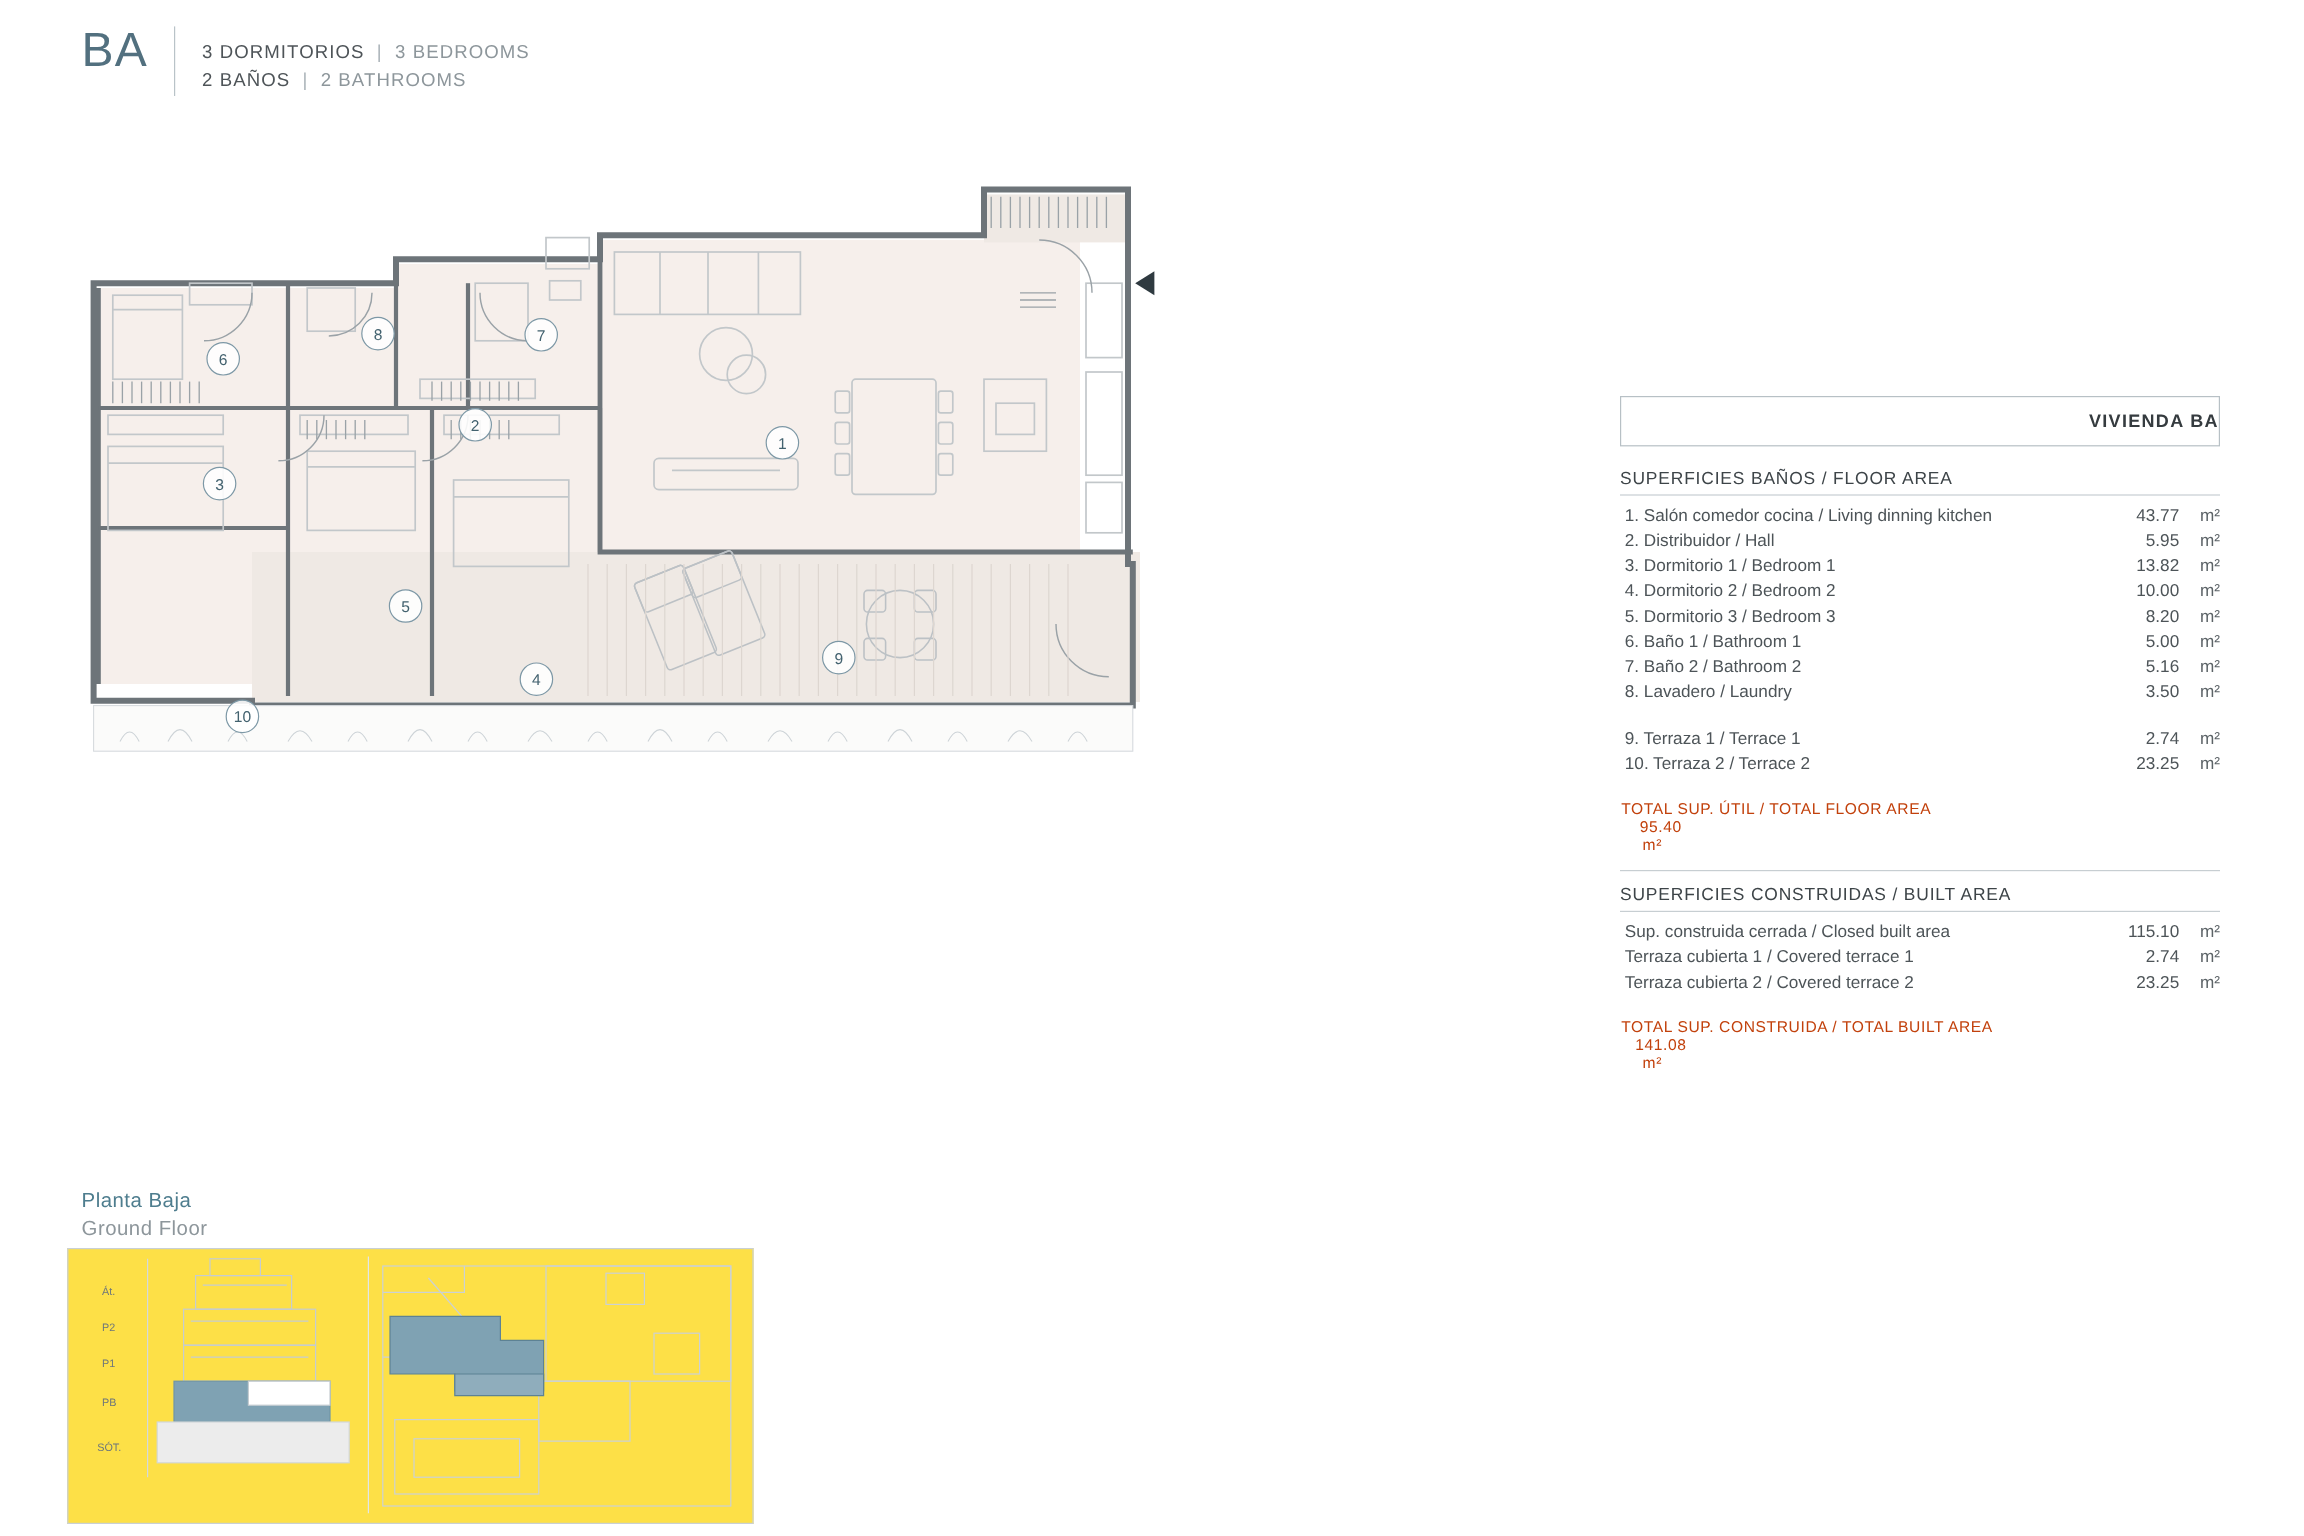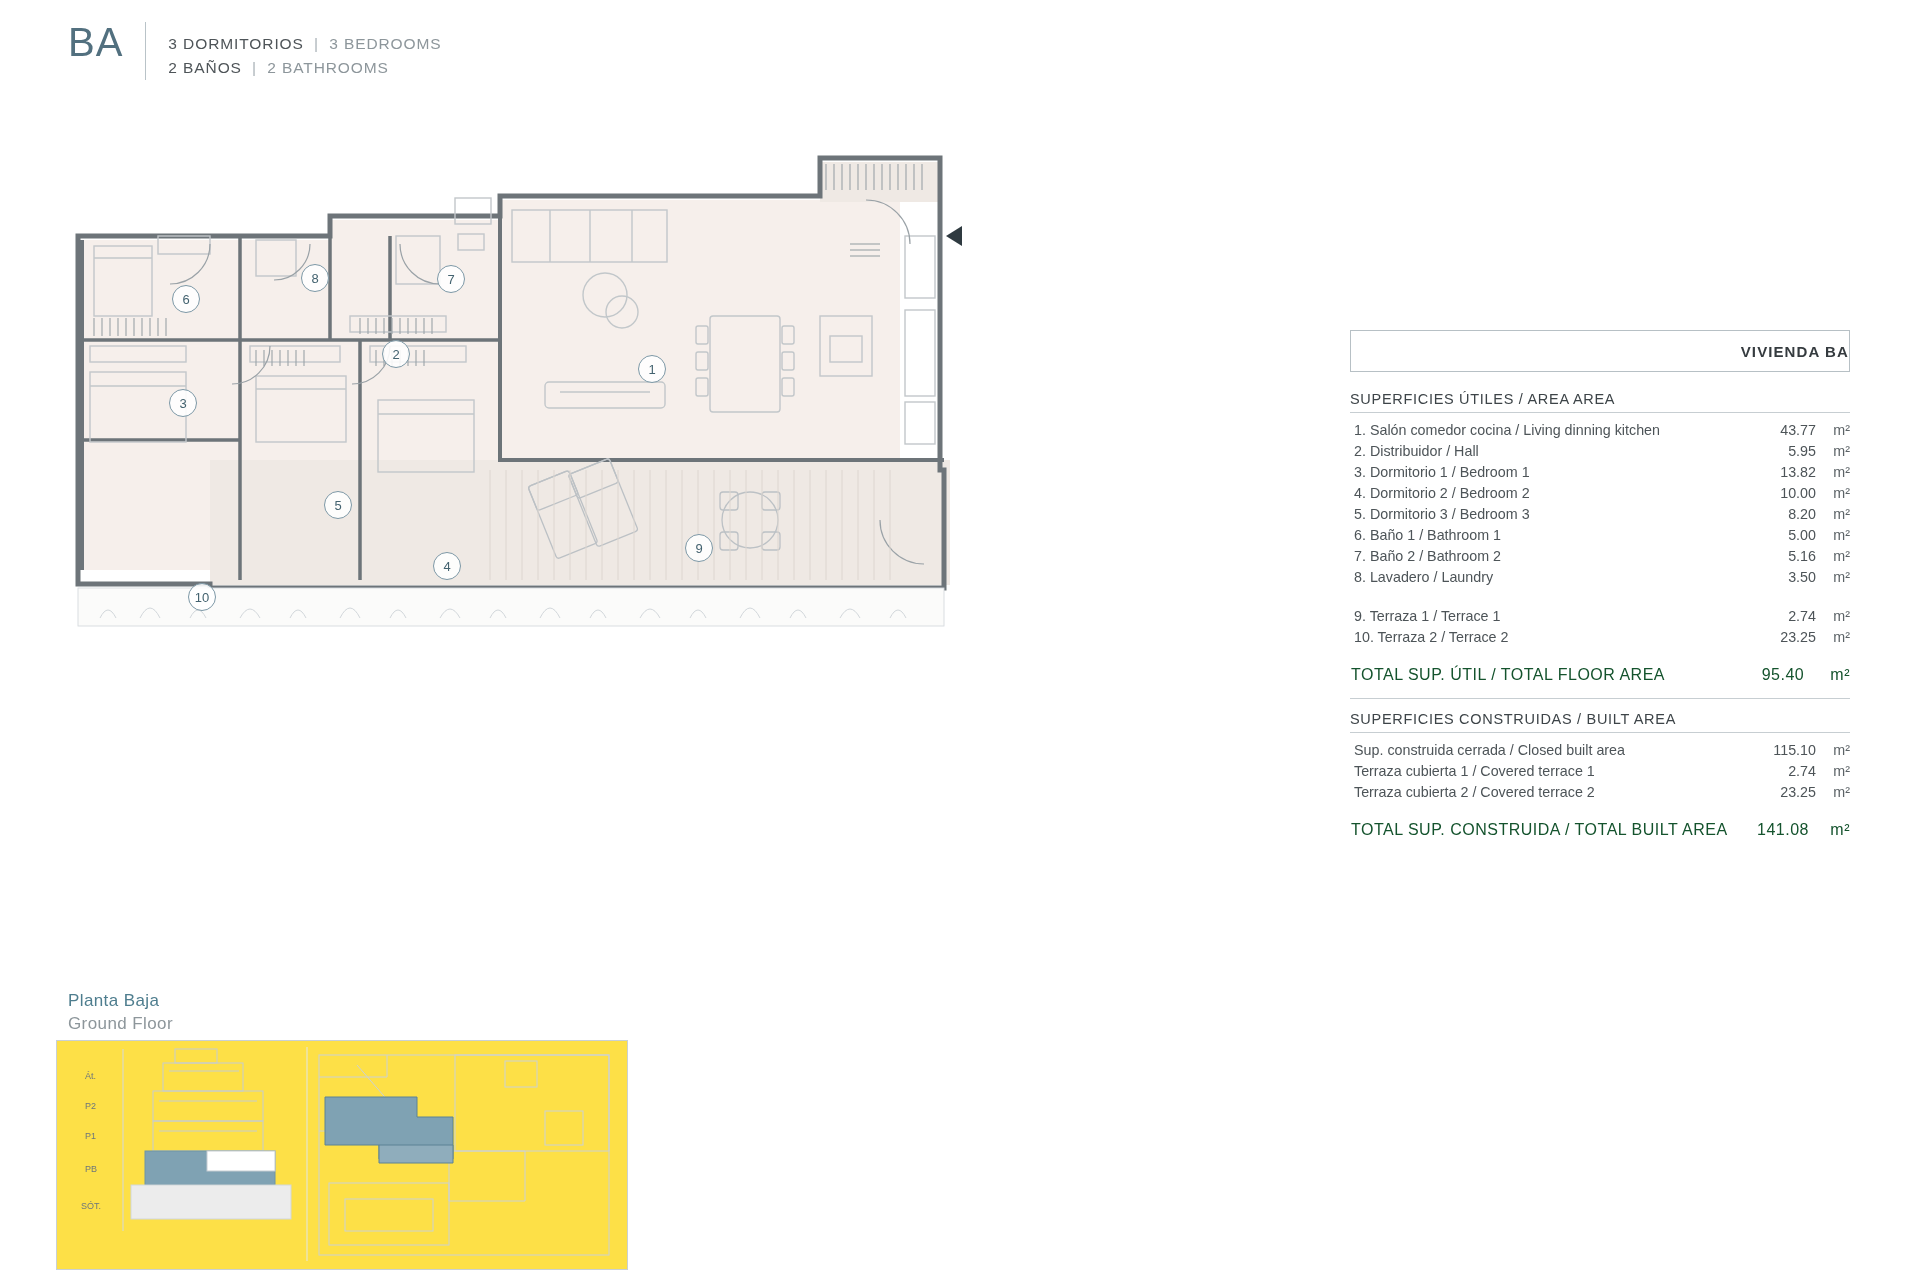--- a/index.html
+++ b/index.html
@@ -118,25 +118,26 @@
     line-height: 1.47;
     padding: 0 0 0 4px;
   }
   .ds-row .lbl { flex: 1 1 auto; white-space: nowrap; }
   .ds-row .val { width: 66px; text-align: right; }
   .ds-row .unit { width: 34px; text-align: right; color: #5c6367; }
   .ds-gap { height: 18px; }
   .ds-total {
     display: flex;
     align-items: baseline;
-    font-size: 16px;
+    font-size: 13px;
     letter-spacing: 0.5px;
-    color: #14532d;
+    color: #c2410c;
     margin-top: 18px;
     padding-left: 1px;
+    flex-direction: column;
   }
   .ds-total .lbl { flex: 1 1 auto; }
   .ds-total .val { width: 66px; text-align: center; }
   .ds-total .unit { width: 34px; text-align: right; }
   .ds-sep {
     border-top: 1px solid #c7ced2;
     margin-top: 14px;
   }
 
   
@@ -447,21 +448,21 @@
     </div>
     <div class="badge" style="left:128px; top:443px;">
       <span>10</span>
     </div>
   </div>
 
   <div class="datasheet">
     <div class="ds-title">VIVIENDA BA</div>
 
     <div class="ds-section">
-      <div class="ds-heading">SUPERFICIES ÚTILES / AREA AREA</div>
+      <div class="ds-heading">SUPERFICIES BAÑOS / FLOOR AREA</div>
 
       <div class="ds-row">
         <span class="lbl">1. Salón comedor cocina / Living dinning kitchen</span>
         <span class="val">43.77</span>
         <span class="unit">m²</span>
       </div>
       <div class="ds-row">
         <span class="lbl">2. Distribuidor / Hall</span>
         <span class="val">5.95</span>
         <span class="unit">m²</span>

